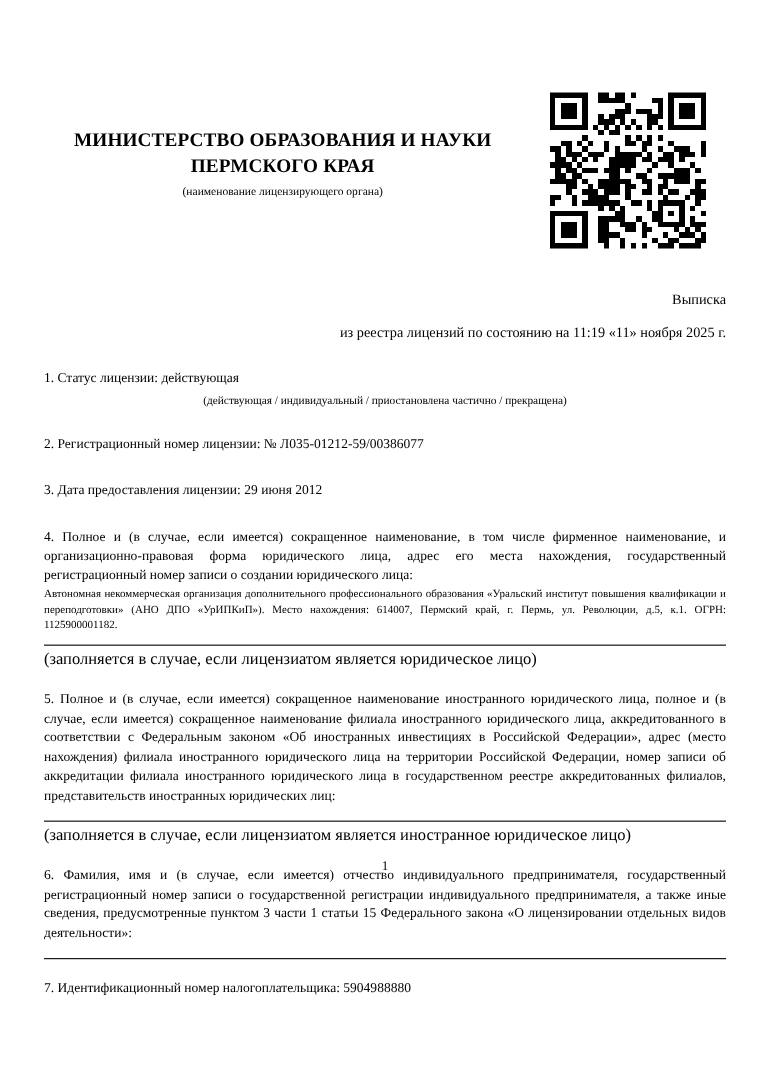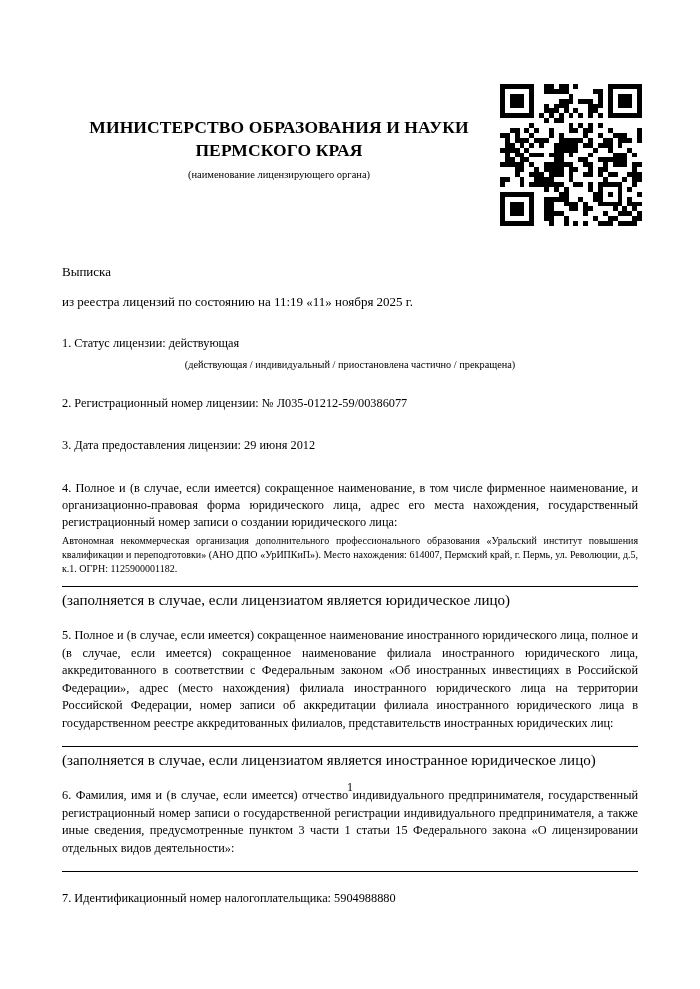--- a/index.html
+++ b/index.html
@@ -13,21 +13,21 @@
     position: relative;
     font-family: "Liberation Serif", serif;
     color: #000000;
     overflow: hidden;
   }
   .page {
     position: relative;
     width: 700px;
     height: 839px;
     box-sizing: border-box;
-    padding: 0 62px;
+    padding: 0 40px;
   }
   
   .qr-wrap {
     position: absolute;
     top: 84px;
     right: 58px;
     width: 142px;
     height: 142px;
   }
   .qr-wrap canvas, .qr-wrap svg { display: block; }
@@ -48,21 +48,21 @@
   .organ-note {
     text-align: center;
     font-size: 10.5px;
     margin-top: 7px;
     width: 470px;
     margin-left: -18px;
   }
 
   
   .extract {
-    text-align: left;
+    text-align: right;
     font-size: 13px;
     margin-top: 84px;
   }
   .extract .line2 {
     margin-top: 14px;
   }
 
   
   .item {
     font-size: 12.3px;

